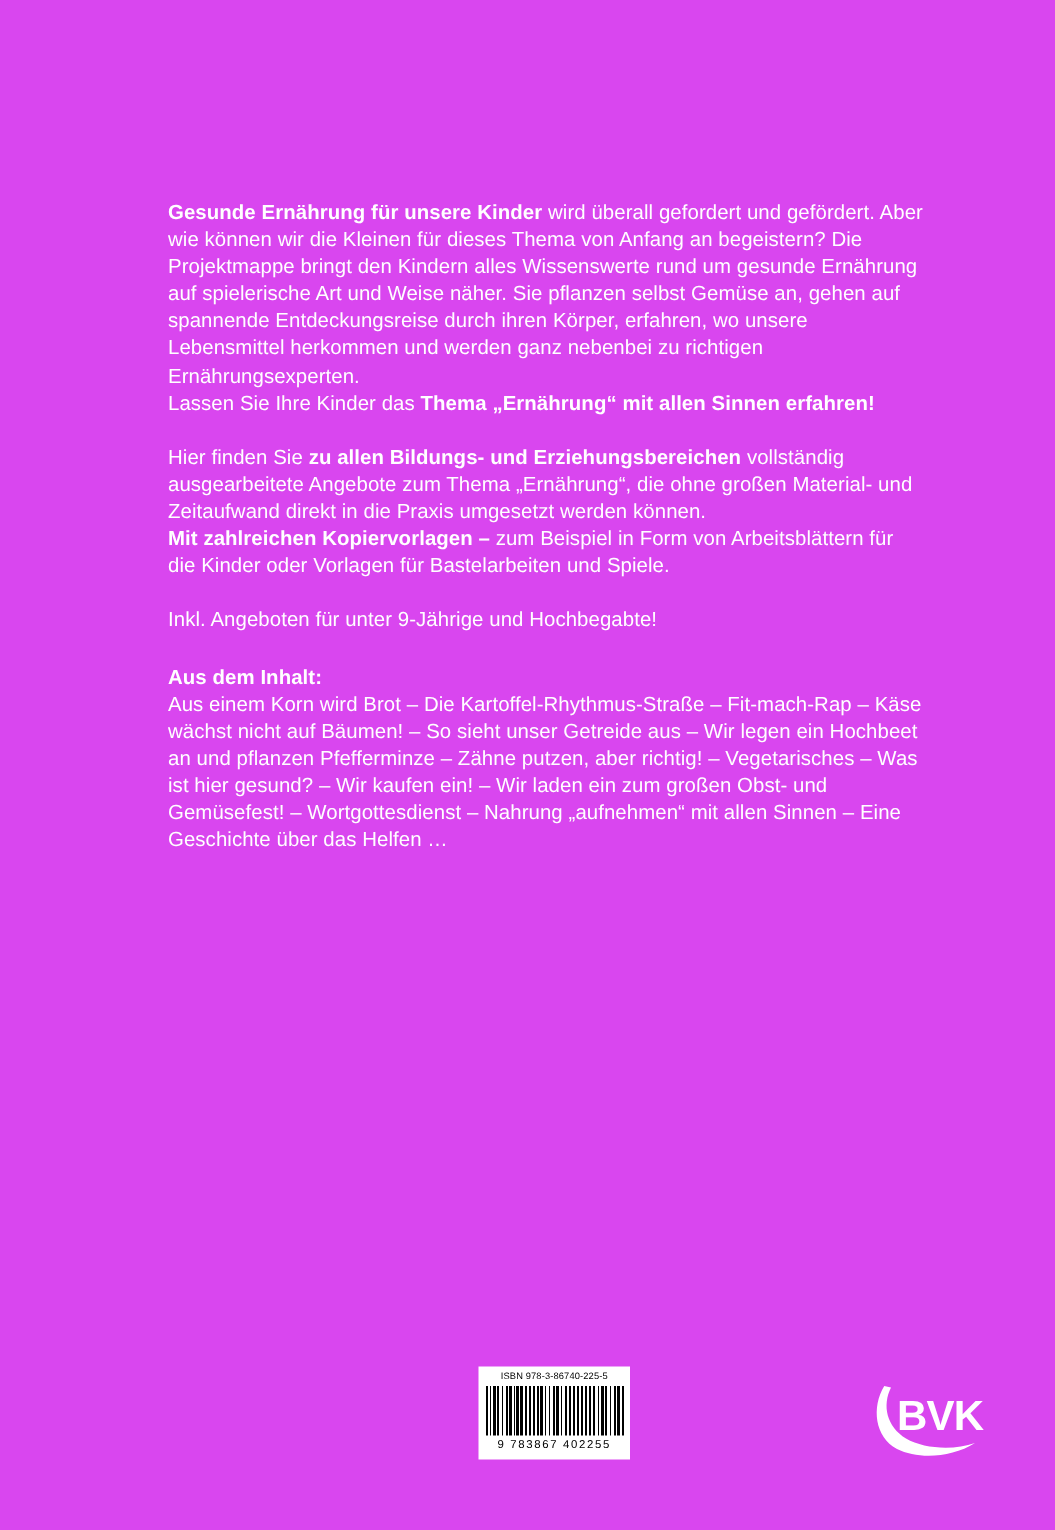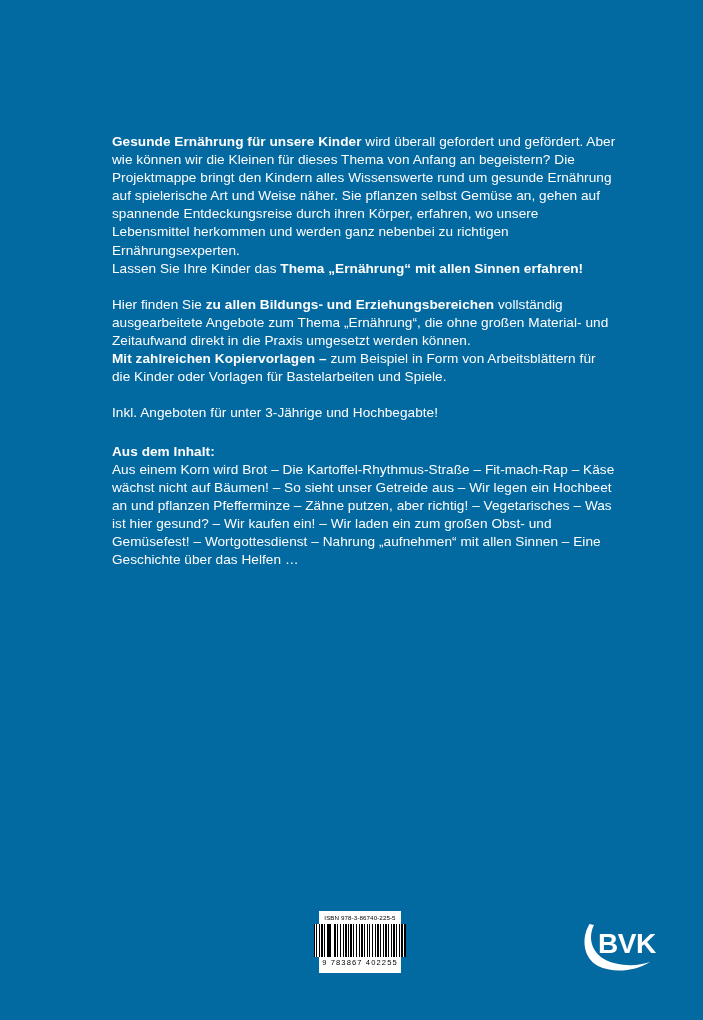--- a/index.html
+++ b/index.html
@@ -10,21 +10,21 @@
     width: 703px;
     height: 1020px;
     background: #06a44e;
     font-family: "Liberation Sans", sans-serif;
     overflow: hidden;
     position: relative;
   }
   .page {
     position: absolute;
     inset: 0;
-    background: #0369a1;
+    background: #d946ef;
   }
   .copy-block {
     position: absolute;
     left: 112px;
     top: 133px;
     width: 504px;
     color: #ffffff;
     font-size: 13.6px;
     line-height: 18.1px;
     letter-spacing: 0.05px;
@@ -45,21 +45,21 @@
     font-weight: bold;
     display: block;
     margin-top: 20px;
   }
 
   
   .barcode-box {
     position: absolute;
     left: 319px;
     top: 911px;
-    width: 82px;
+    width: 101px;
     height: 62px;
     background: #ffffff;
     box-sizing: border-box;
     padding: 3px 4px 2px 4px;
     display: flex;
     flex-direction: column;
     align-items: center;
   }
   .isbn-text {
     font-family: "Liberation Sans", sans-serif;
@@ -121,21 +121,21 @@
 <body>
 
 <div class="page">
 
   <div class="copy-block">
 
     <p class="para"><b>Gesunde Ernährung für unsere Kinder</b><span> wird überall gefordert und gefördert. Aber wie können wir die Kleinen für dieses Thema von Anfang an begeistern? Die Projektmappe bringt den Kindern alles Wissenswerte rund um gesunde Ernährung auf spielerische Art und Weise näher. Sie pflanzen selbst Gemüse an, gehen auf spannende Entdeckungsreise durch ihren Körper, erfahren, wo unsere Lebensmittel herkommen und werden ganz nebenbei zu richtigen Ernährungsexperten.</span><br><span>Lassen Sie Ihre Kinder das </span><b>Thema „Ernährung“ mit allen Sinnen erfahren!</b></p>
 
     <p class="para"><span>Hier finden Sie </span><b>zu allen Bildungs- und Erziehungsbereichen</b><span> vollständig ausgearbeitete Angebote zum Thema „Ernährung“, die ohne großen Material- und Zeitaufwand direkt in die Praxis umgesetzt werden können.</span><br><b>Mit zahlreichen Kopiervorlagen –</b><span> zum Beispiel in Form von Arbeitsblättern für die Kinder oder Vorlagen für Bastelarbeiten und Spiele.</span></p>
 
-    <p class="para">Inkl. Angeboten für unter 3-Jährige und Hochbegabte!</p>
+    <p class="para">Inkl. Angeboten für unter 9-Jährige und Hochbegabte!</p>
 
     <p class="para tight"><span class="heading">Aus dem Inhalt:</span><span>Aus einem Korn wird Brot – Die Kartoffel-Rhythmus-Straße – Fit-mach-Rap – Käse wächst nicht auf Bäumen! – So sieht unser Getreide aus – Wir legen ein Hochbeet an und pflanzen Pfefferminze – Zähne putzen, aber richtig! – Vegetarisches – Was ist hier gesund? – Wir kaufen ein! – Wir laden ein zum großen Obst- und Gemüsefest! – Wortgottesdienst – Nahrung „aufnehmen“ mit allen Sinnen – Eine Geschichte über das Helfen …</span></p>
 
   </div>
 
   <div class="barcode-box">
     <div class="isbn-text">ISBN 978-3-86740-225-5</div>
     <div class="bars"></div>
     <div class="barcode-digits">9 783867 402255</div>
   </div>

